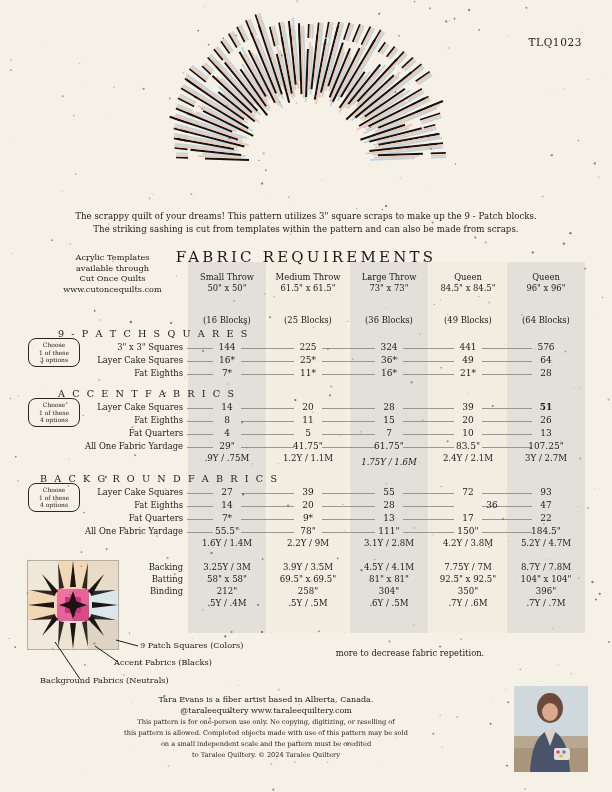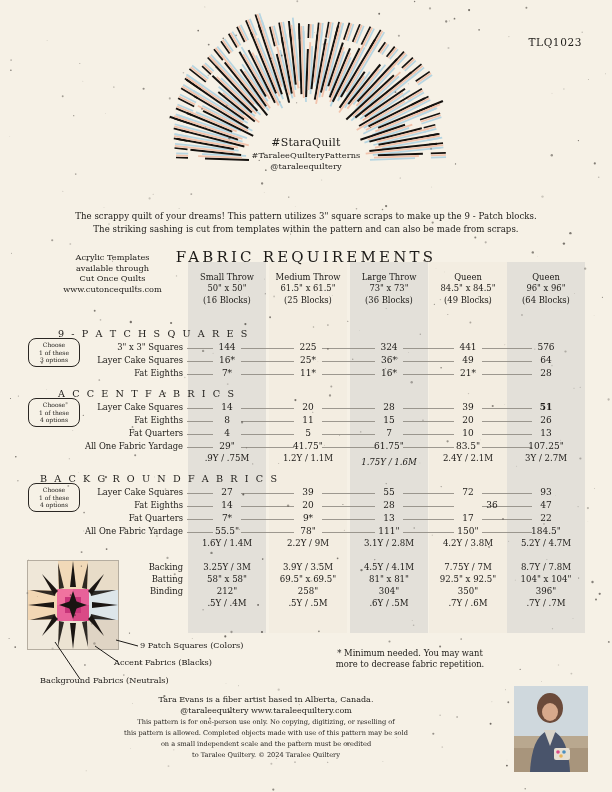--- a/index.html
+++ b/index.html
@@ -48,21 +48,21 @@
     position:absolute;left:0;right:0;top:0;text-align:center;
     font-size:15px;letter-spacing:3.2px;
     font-family:"DejaVu Serif",serif;
   }
   .hdr{
     position:absolute;top:24px;text-align:center;
     font-size:8.4px;line-height:11.4px;
   }
   .hdr .hname{display:block;}
   .hdr .hsize{display:block;}
-  .hdr .hblocks{display:block;}
+  .hdr .hblocks{display:block;margin-top:20px;}
 
   .sect-title{
     position:absolute;font-size:9.6px;letter-spacing:2.1px;
   }
   .rowlabel{
     position:absolute;text-align:right;font-size:8.4px;width:160px;
   }
   .cell{
     position:absolute;text-align:center;font-size:9px;width:90px;
   }
@@ -368,25 +368,20 @@
         <line x1="331.0" y1="130.2" x2="343.8" y2="127.9" stroke="#f2c3ac" stroke-width="1.7"></line>
         <line x1="331.4" y1="132.2" x2="344.2" y2="129.9" stroke="#b7d6e2" stroke-width="1.7"></line>
         <line x1="333.1" y1="136.7" x2="347.0" y2="135.2" stroke="#15120f" stroke-width="1.7"></line>
         <line x1="333.3" y1="138.7" x2="347.2" y2="137.2" stroke="#f2c3ac" stroke-width="1.7"></line>
         <line x1="333.5" y1="140.8" x2="347.4" y2="139.3" stroke="#b7d6e2" stroke-width="1.7"></line>
         <line x1="334.8" y1="145.4" x2="349.8" y2="144.9" stroke="#15120f" stroke-width="1.7"></line>
         <line x1="334.9" y1="147.5" x2="349.9" y2="147.0" stroke="#f2c3ac" stroke-width="1.7"></line>
         <line x1="335.0" y1="149.6" x2="350.0" y2="149.1" stroke="#b7d6e2" stroke-width="1.7"></line>
       </g>
   </svg>
-  <div class="burst-text">
-    <div class="t1">#StaraQuilt</div>
-    <div class="t2">#TaraleeQuilteryPatterns</div>
-    <div class="t3">@taraleequiltery</div>
-  </div>
 </div>
 
 <div class="intro">
   <div>The scrappy quilt of your dreams! This pattern utilizes 3" square scraps to make up the 9 - Patch blocks.</div>
   <div>The striking sashing is cut from templates within the pattern and can also be made from scraps.</div>
 </div>
 
 <div class="acrylic">
   <div>Acrylic Templates</div>
   <div>available through</div>
@@ -649,21 +644,20 @@
     <line x1="76" y1="4" x2="98" y2="10" stroke="#1d1b18" stroke-width="1"></line>
     <line x1="55" y1="10" x2="78" y2="26" stroke="#1d1b18" stroke-width="1"></line>
     <line x1="15" y1="6" x2="40" y2="43" stroke="#1d1b18" stroke-width="1"></line>
   </svg>
   <div class="lg" style="left:100px;top:4px;">9 Patch Squares (Colors)</div>
   <div class="lg" style="left:74px;top:21px;">Accent Fabrics (Blacks)</div>
   <div class="lg" style="left:0px;top:39px;">Background Fabrics (Neutrals)</div>
 </div>
 
 <div class="minnote">
-  <div>* Minimum needed. You may want</div>
   <div>more to decrease fabric repetition.</div>
 </div>
 
 <div class="footer">
   <div class="big">Tara Evans is a fiber artist based in Alberta, Canada.</div>
   <div class="big">@taraleequiltery   www.taraleequiltery.com</div>
   <div class="fine">This pattern is for one-person use only. No copying, digitizing, or reselling of</div>
   <div class="fine">this pattern is allowed. Completed objects made with use of this pattern may be sold</div>
   <div class="fine">on a small independent scale and the pattern must be credited</div>
   <div class="fine">to Taralee Quiltery.  © 2024 Taralee Quiltery</div>

